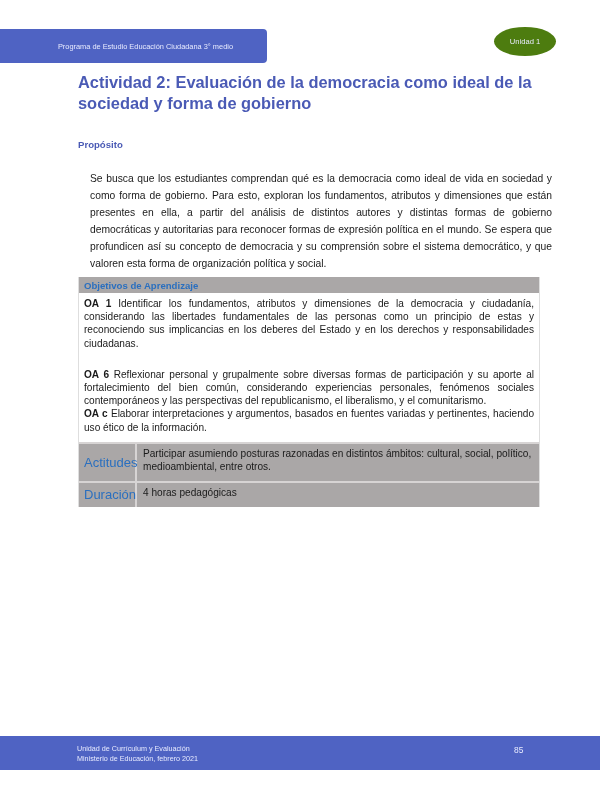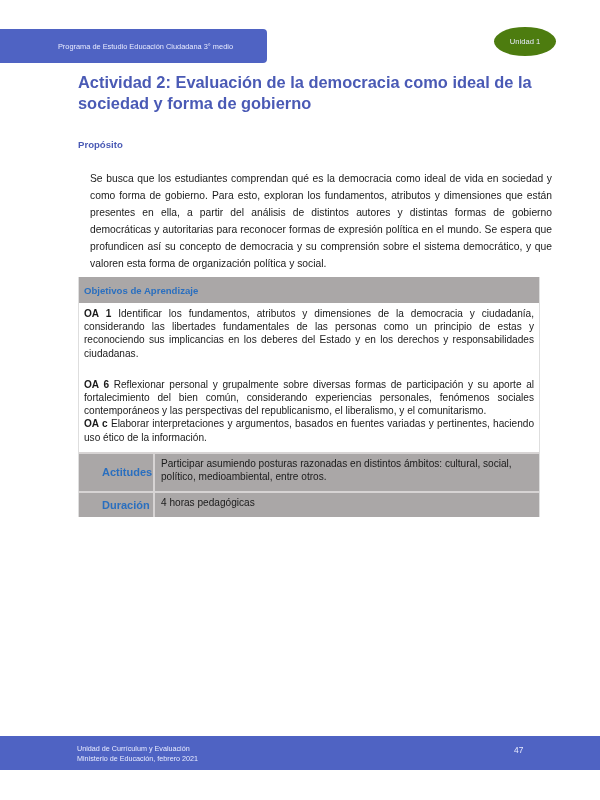--- a/index.html
+++ b/index.html
@@ -34,39 +34,38 @@
     .purpose {
       position: absolute; left: 78px; top: 158px; width: 462px;
       font-size: 10.3px; line-height: 17px; text-align: justify; margin: 12px;
     }
     .obj-table {
       position: absolute; left: 78px; top: 277px; width: 462px;
       border-left: 1px solid #dedede; border-right: 1px solid #dedede;
       box-sizing: border-box;
     }
     .obj-header {
-      background: #aaa7a7; height: 26px; display: flex; align-items: center;
+      background: #aaa7a7; height: 16px; display: flex; align-items: center;
       padding-left: 5px;
     }
     .obj-header span { color: #2a6fbf; font-size: 9.6px; font-weight: bold; }
     .obj-body { padding: 4px 5px 8px 5px; background: #ffffff; }
     .oa {
       font-size: 10.1px; line-height: 13.2px; text-align: justify; margin: 0;
     }
     .oa b { font-weight: bold; }
     .oa.gap { margin-top: 18px; }
     .meta-row {
       display: flex; background: #aaa7a7; border-top: 2px solid #d7d4d4;
     }
     .meta-label {
       width: 58px; flex: none; padding: 4px 0 4px 5px; box-sizing: border-box;
-      color: #2a6fbf; font-size: 11px; font-weight: bold;
+      color: #2a6fbf; font-size: 13px; font-weight: normal;
       display: flex; align-items: center;
       border-right: 2px solid #d7d4d4;
-      margin-left: 18px;
     }
     .meta-value {
       flex: 1; padding: 3px 5px 4px 6px; font-size: 10.1px; line-height: 13.2px;
     }
     .meta-row.r1 { height: 37px; }
     .meta-row.r2 { height: 24px; }
     .footer-bar {
       position: absolute; left: 0; top: 736px; width: 600px; height: 34px;
       background: #4f63c3;
     }
@@ -110,14 +109,14 @@
     <div class="meta-label">Duración</div>
     <div class="meta-value">4 horas pedagógicas</div>
   </div>
 </div>
 
 <div class="footer-bar">
   <div class="footer-text">
     <div>Unidad de Currículum y Evaluación</div>
     <div>Ministerio de Educación, febrero 2021</div>
   </div>
-  <div class="page-num">47</div>
+  <div class="page-num">85</div>
 </div>
 
 </body></html>

